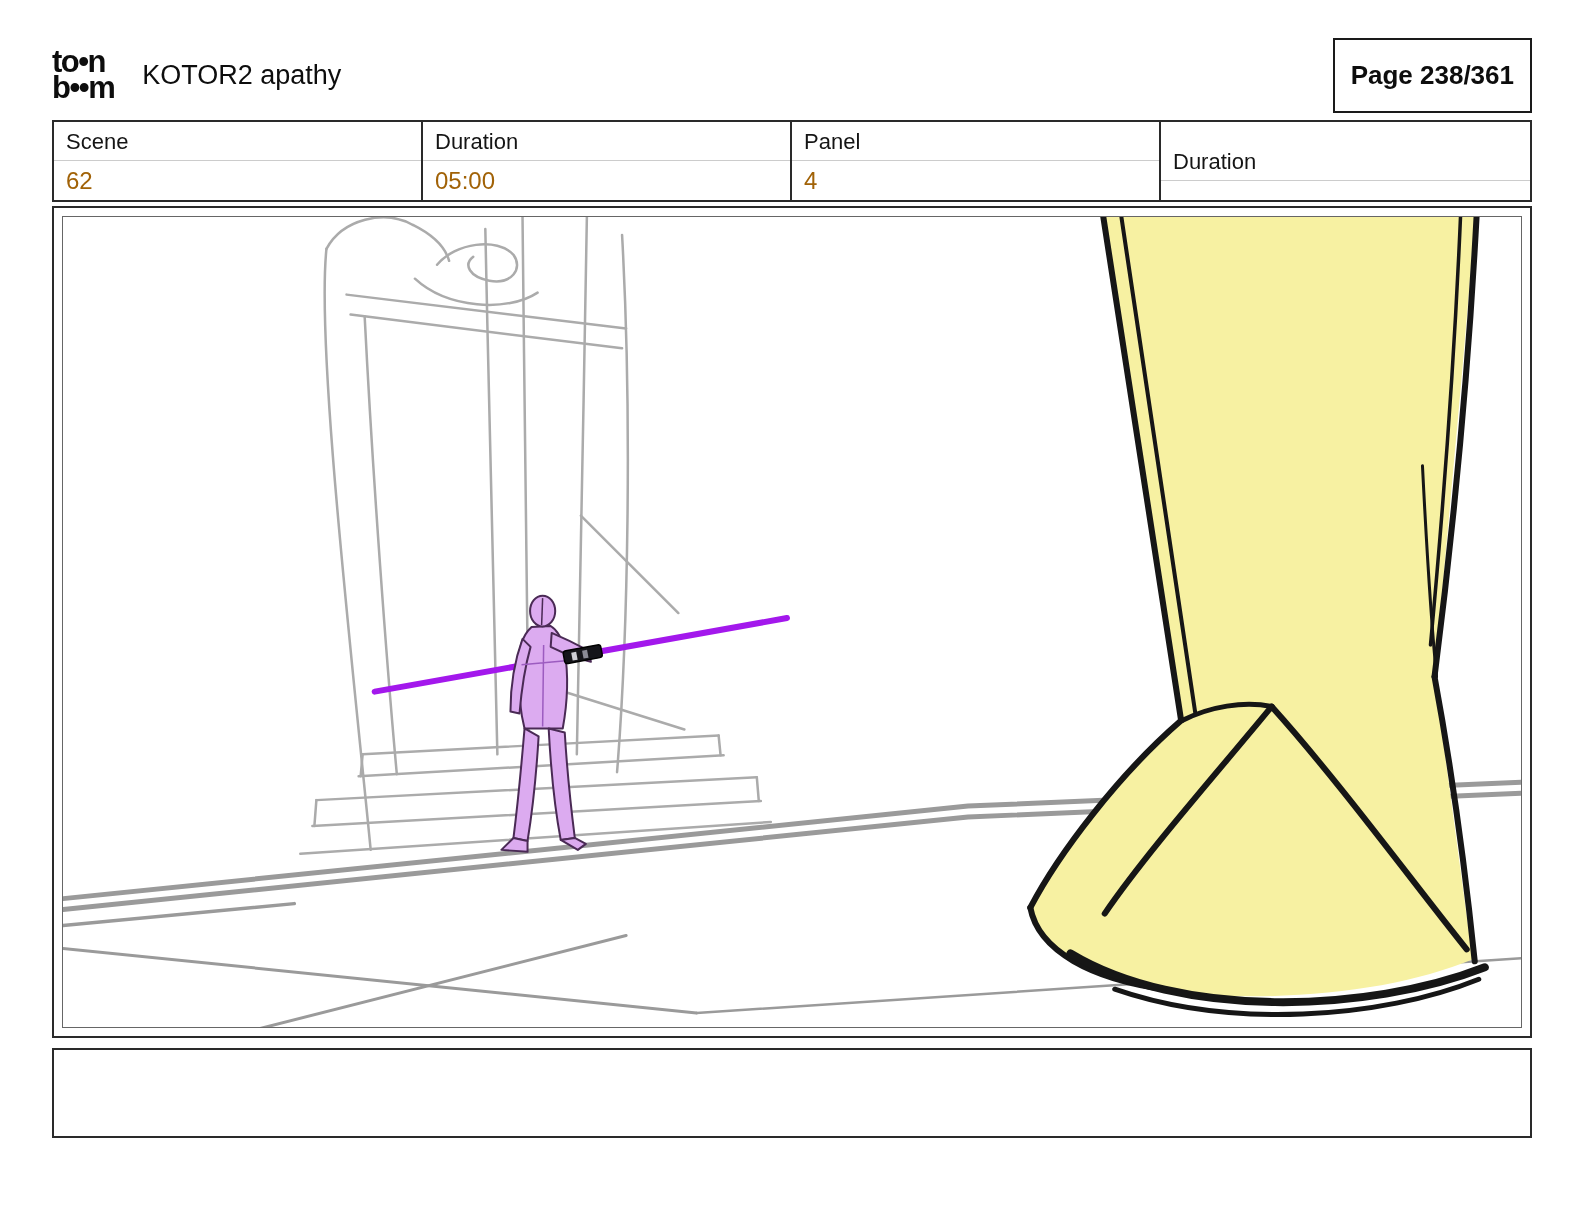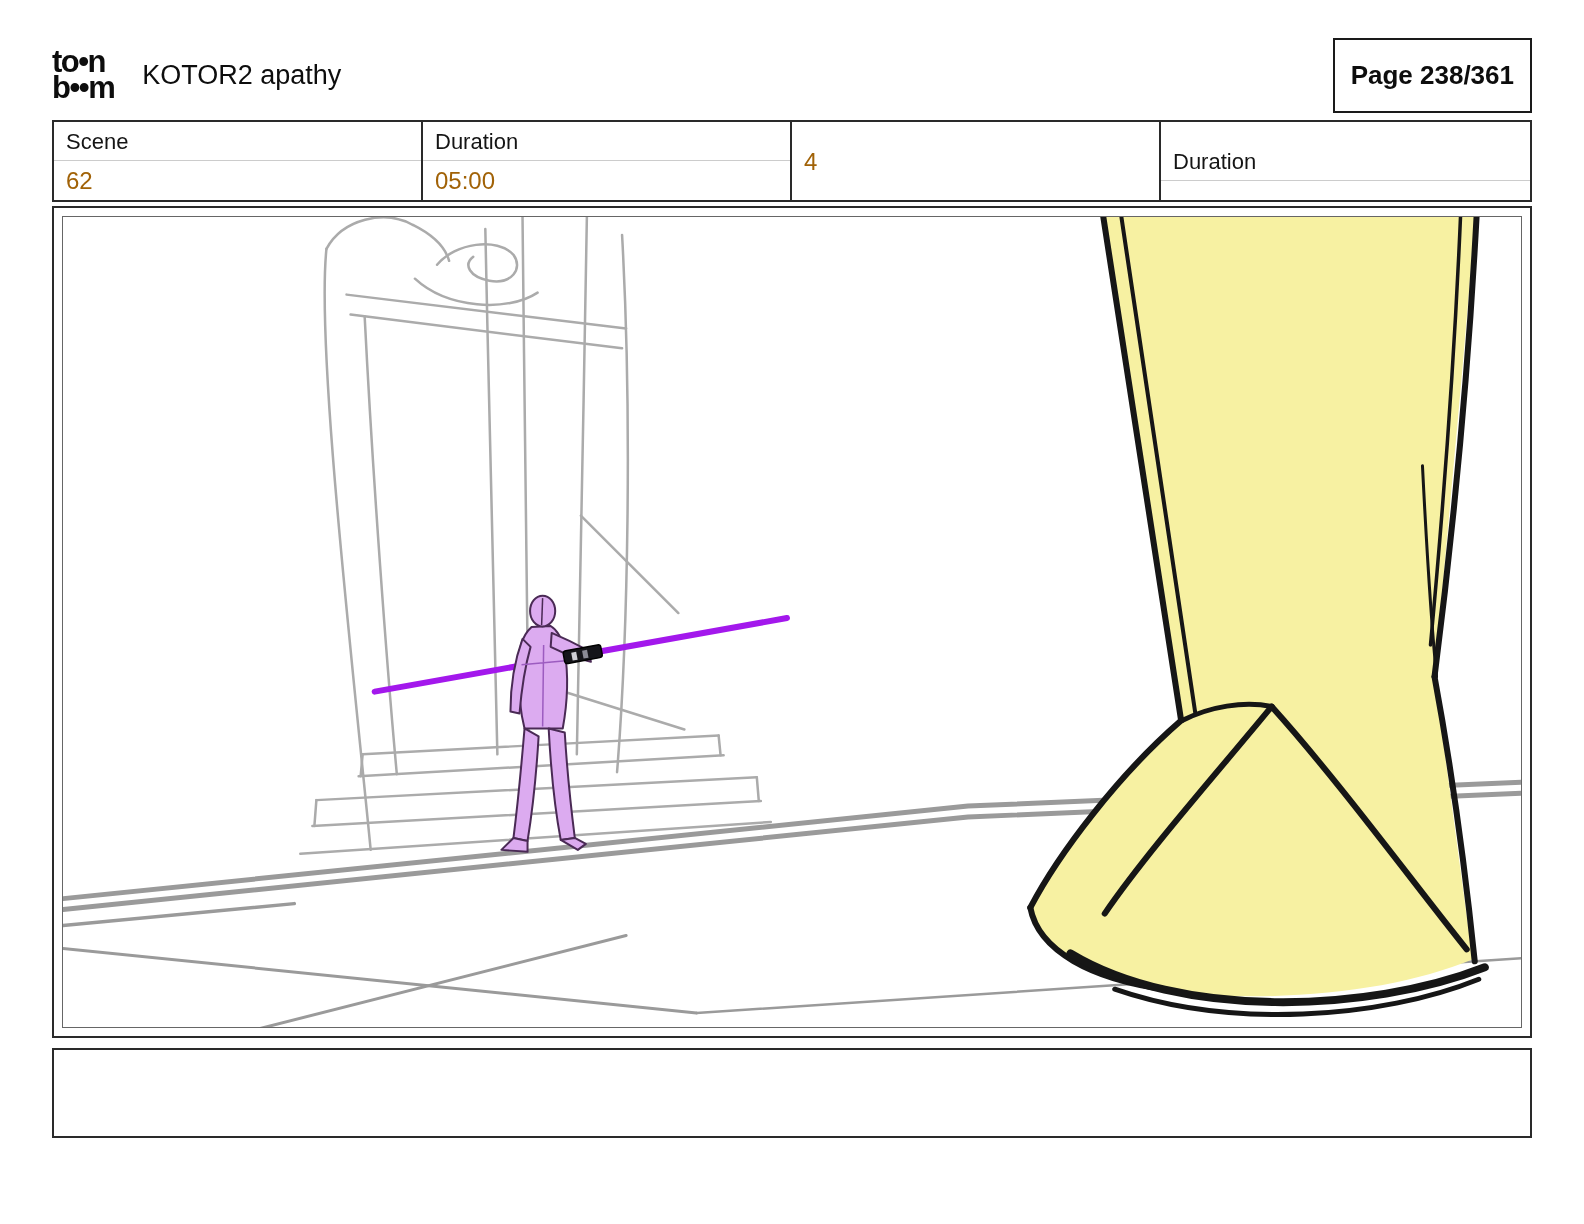--- a/index.html
+++ b/index.html
@@ -74,20 +74,21 @@
   <div class="info-table">
     <div class="cell">
       <div class="label">Scene</div>
       <div class="value">62</div>
     </div>
     <div class="cell">
       <div class="label">Duration</div>
       <div class="value">05:00</div>
     </div>
     <div class="cell">
+      <div class="label">Panel</div>
       <div class="value">4</div>
     </div>
     <div class="cell">
       <div class="label">Duration</div>
     </div>
   </div>
 
   <div class="panel-outer">
     <div class="panel-inner">
       <svg viewBox="0 0 1450 814" preserveAspectRatio="none">

